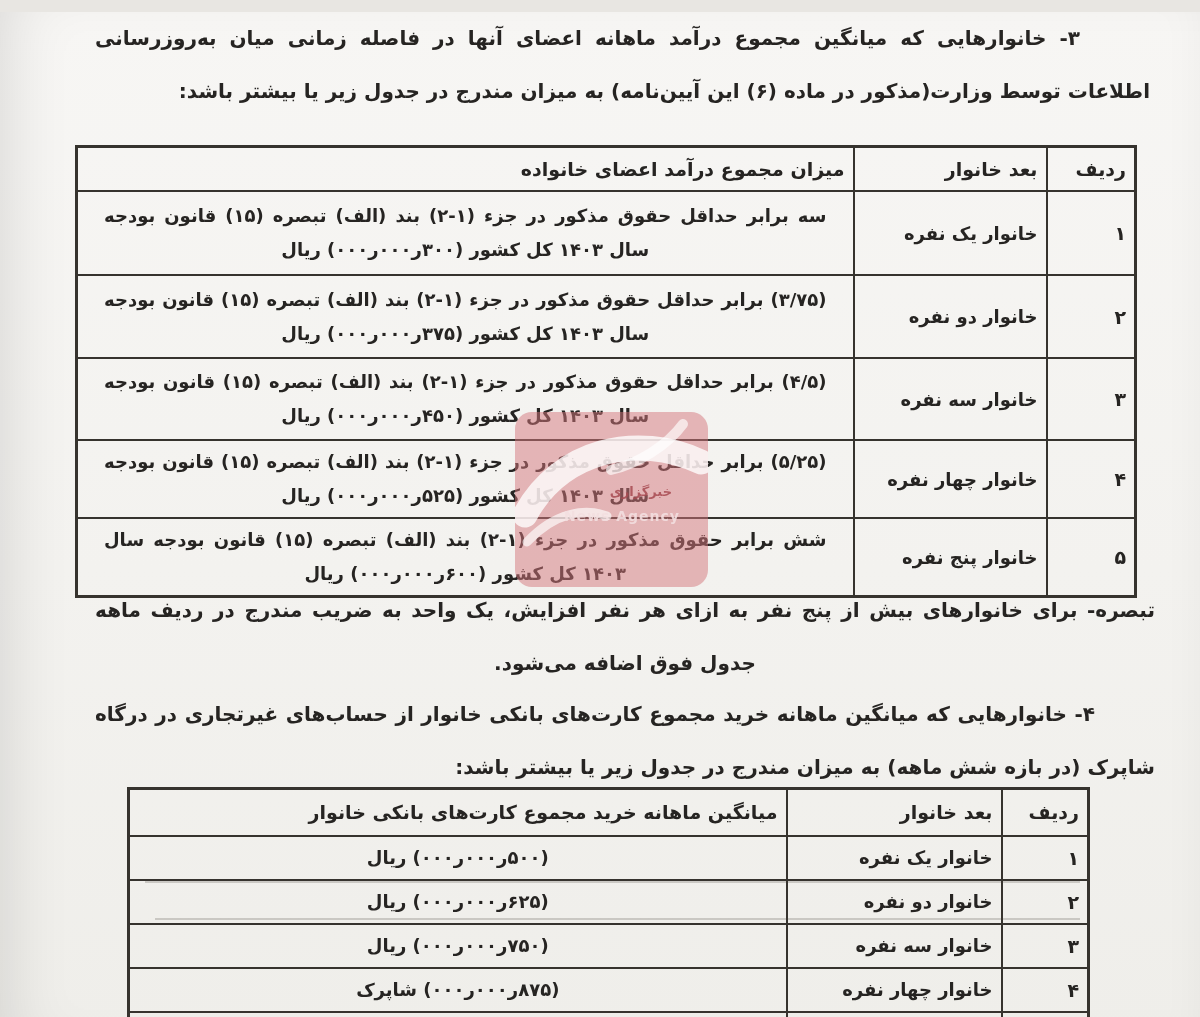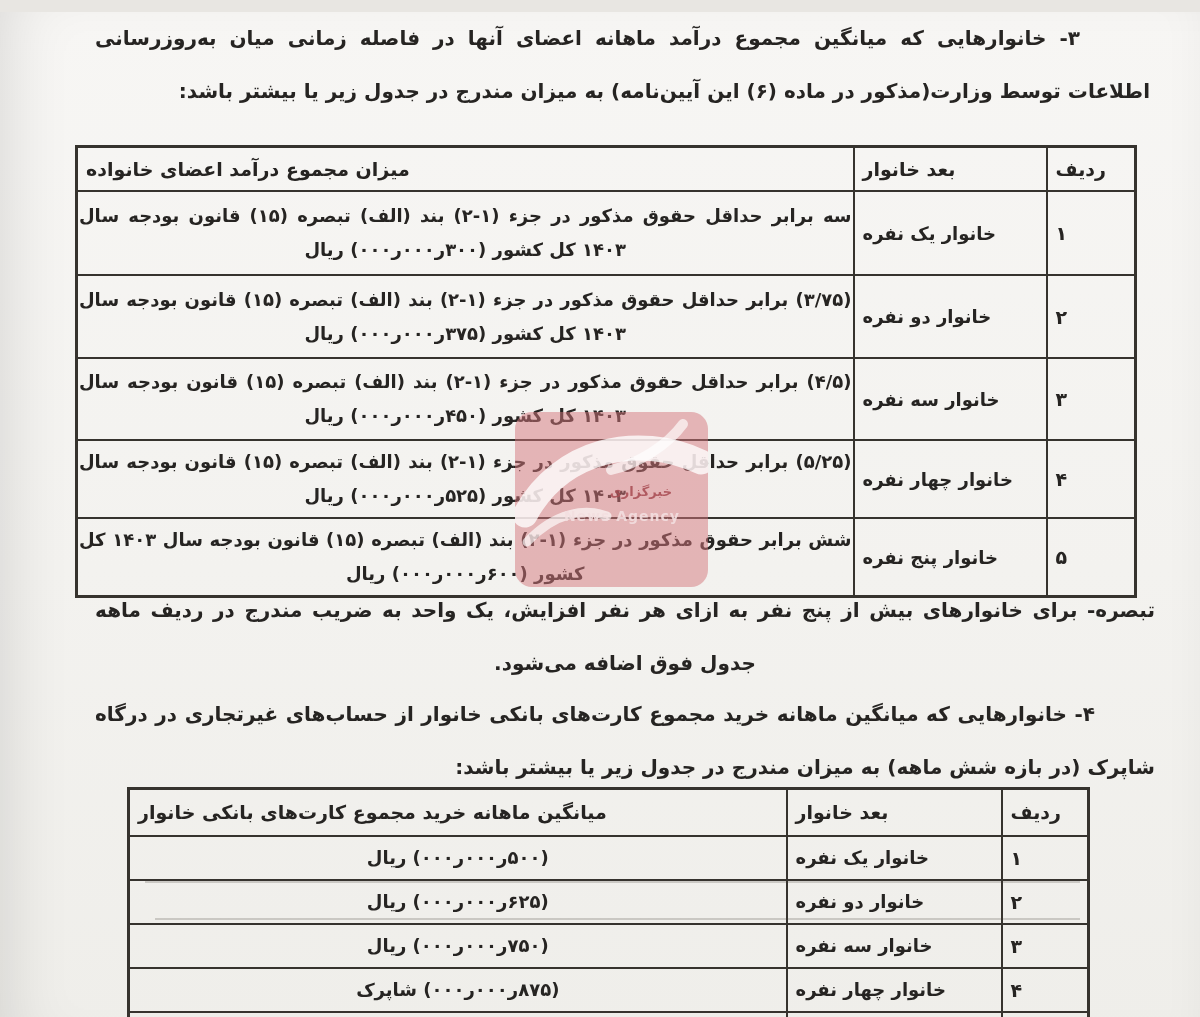--- a/index.html
+++ b/index.html
@@ -31,36 +31,36 @@
     position:absolute;
     border-collapse:collapse;
     table-layout:fixed;
     background:transparent;
   }
   .t1{top:133px;right:63px;width:1059px;}
   .t2{top:775px;right:110px;width:960px;}
   th,td{
     border:2px solid #36332e;
     vertical-align:middle;
-    text-align:left;
+    text-align:right;
     padding:10px 8px;
     font-weight:700;
     color:#262422;
   }
   .t1{border:3px solid #36332e;}
   .t2{border:3px solid #36332e;}
   th{font-size:19px;}
   .cell-rowno{font-size:19px;}
   .cell-household{font-size:18px;}
   .cell-amount{
     font-size:18px;
     line-height:34px;
     text-align:justify;
     text-align-last:center;
-    padding:4px 1px;
+    padding:4px 26px;
   }
   .t1 .r-hdr{height:39px;}
   .t1 .r1{height:84px;}
   .t1 .r2{height:83px;}
   .t1 .r3{height:82px;}
   .t1 .r4{height:70px;}
   .t1 .r5{height:70px;}
   .t2 .r-hdr{height:47px;}
   .t2 .rr{height:38px;}
   .t2 .cell-amount{text-align:center;text-align-last:center;line-height:26px;}

